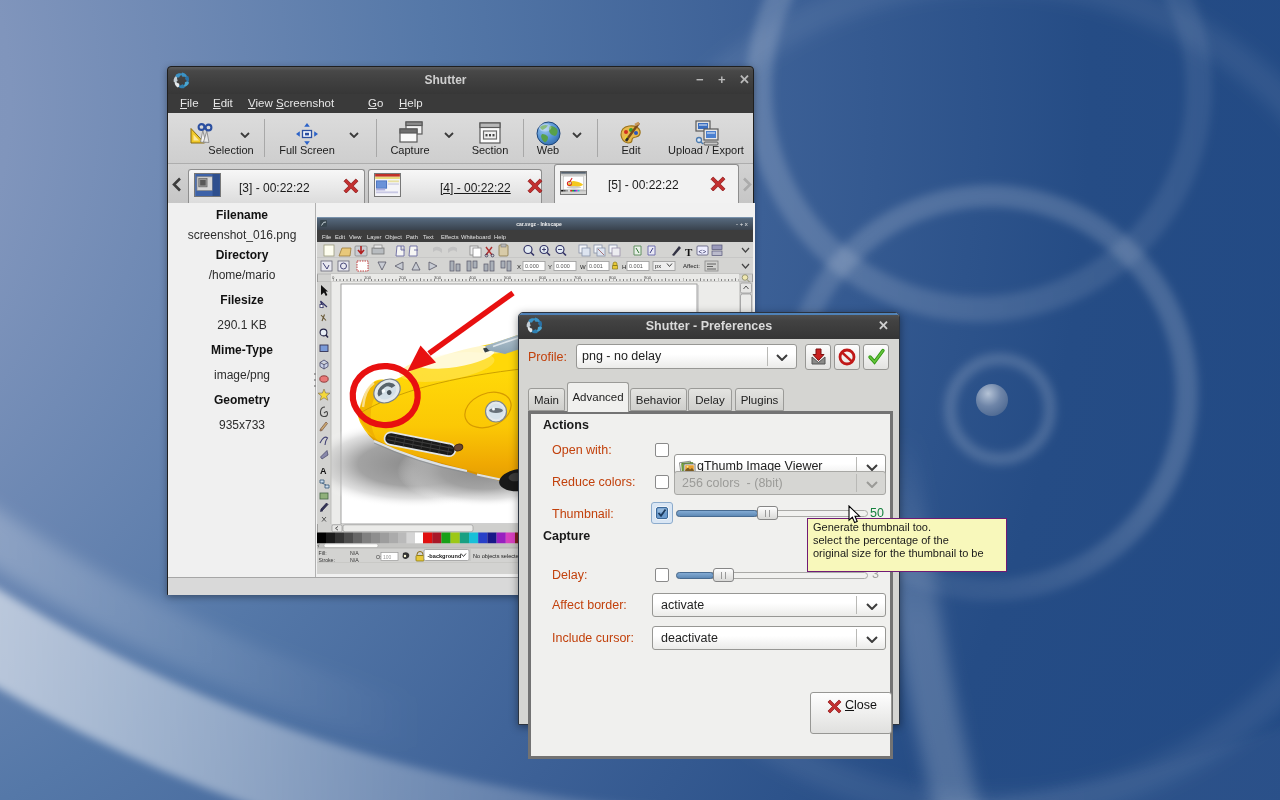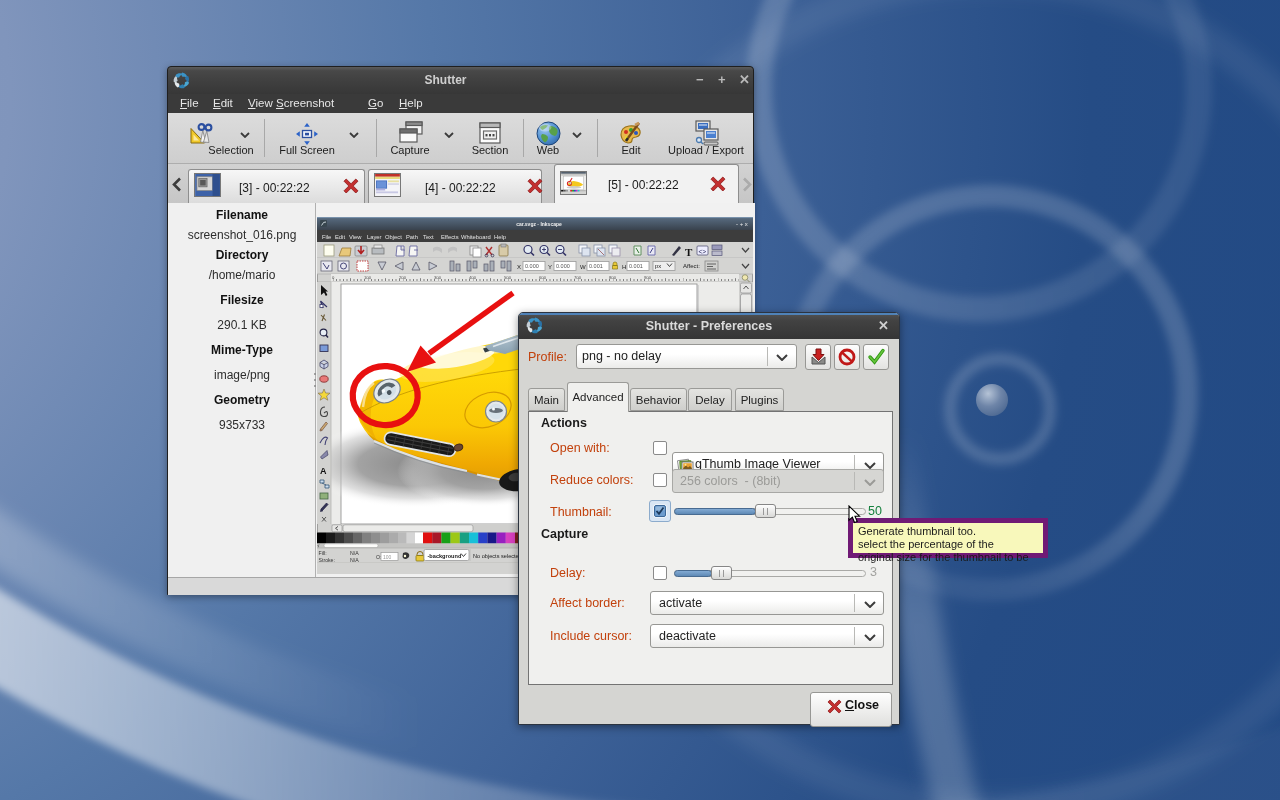--- a/index.html
+++ b/index.html
@@ -58,35 +58,35 @@
   .combo .cx { position:absolute; font-size:12.5px; color:#222; top:4px; }
   .combo .sep { position:absolute; right:28px; top:2px; bottom:2px; width:1px; background:#b9b9b6; }
   .combo.dis { background:#d6d6d3; border-color:#a8a8a5; }
   .combo.dis .cx { color:#9b9b98; }
   .pbtn { position:absolute; width:26px; height:26px; background:linear-gradient(#fdfdfd,#e3e3e1);
     border:1px solid #979794; border-radius:3px; }
   .ptab { position:absolute; top:75px; height:23px; background:linear-gradient(#e4e4e1,#cfcfcc);
     border:1px solid #9b9b98; border-radius:3px 3px 0 0; font-size:11.5px; color:#222;
     text-align:center; }
   .ptab.active { top:69px; height:30px; background:#f0f0ee; border-bottom:none; z-index:3; }
-  #pframe { position:absolute; left:9px; top:98px; width:365px; height:274px;
-    background:#f0f0ee; border:1px solid #737373; }
+  #pframe { position:absolute; left:9px; top:98px; width:365px; height:348px;
+    background:#f0f0ee; border:3px solid #737373; }
   .sechead { position:absolute; font-size:12.5px; font-weight:bold; color:#1a1a1a; }
   .cb { position:absolute; width:14px; height:14px; background:#fff; border:1px solid #8a8a8a; border-radius:2px; }
   .slider-track { position:absolute; height:7px; background:#f1f1ef; border:1px solid #a9a9a6; border-radius:4px; }
   .slider-fill { position:absolute; height:7px; background:linear-gradient(#83abd4,#5e89b5); border:1px solid #486b91; border-radius:4px; }
   .slider-handle { position:absolute; width:21px; height:14px; background:linear-gradient(#fefefe,#d9d9d7);
     border:1px solid #868686; border-radius:3px; }
   .sval { position:absolute; font-size:12.5px; color:#15803d; }
 
-  #tooltip { position:absolute; left:848px; top:518px; width:200px; height:40px;
-    background:#f8f8bb; border:5px solid #701a75; font-size:11px; color:#1a1a1a;
+  #tooltip { position:absolute; left:807px; top:518px; width:200px; height:54px;
+    background:#f8f8bb; border:1px solid #701a75; font-size:11px; color:#1a1a1a;
     line-height:13px; padding:2px 0 0 5px; }
-  #closebtn { position:absolute; left:291px; top:379px; width:82px; height:35px;
-    background:linear-gradient(#fefefe,#e0e0de); border:1px solid #979794; border-radius:3px;font-weight:bold; }
+  #closebtn { position:absolute; left:291px; top:379px; width:82px; height:42px;
+    background:linear-gradient(#fefefe,#e0e0de); border:1px solid #979794; border-radius:3px; }
   #closebtn span { position:absolute; left:34px; top:5px; font-size:12.5px; color:#111; }
 </style>
 </head>
 <body>
 <svg id="bg" width="1280" height="800" viewBox="0 0 1280 800">
   <defs>
     <radialGradient id="bgg" gradientUnits="userSpaceOnUse" cx="-350" cy="100" r="1800">
       <stop offset="0" stop-color="#8BA0C6"></stop>
       <stop offset="0.2" stop-color="#8095BC"></stop>
       <stop offset="0.435" stop-color="#5578A8"></stop>
@@ -302,21 +302,21 @@
         <rect width="27" height="24" fill="#f4f4f8"></rect>
         <rect x="0" y="0" width="27" height="3" fill="#c03028"></rect>
         <rect x="0" y="3" width="27" height="2.4" fill="#e8d878"></rect>
         <rect x="1" y="7" width="12" height="9" fill="#4a72c0"></rect>
         <rect x="2" y="8" width="10" height="7" fill="#6a92d8"></rect>
         <rect x="14" y="7" width="12" height="2" fill="#e8e0a0"></rect>
         <rect x="14" y="10" width="12" height="2" fill="#d8d8e8"></rect>
         <rect x="1" y="16" width="10" height="2" fill="#b0b0e0"></rect>
         <rect x="1" y="19" width="24" height="2" fill="#c8c8e4"></rect>
       </svg>
-      <div class="txt" style="left:56px;">[4] - 00:22:22</div>
+      <div class="txt" style="left:71px;text-decoration:underline;">[4] - 00:22:22</div>
       <svg class="abs" style="left:158px; top:8px;" width="16" height="16" viewBox="0 0 16 16">
         <path d="M3.2 1 L8 5.8 L12.8 1 L15 3.2 L10.2 8 L15 12.8 L12.8 15 L8 10.2 L3.2 15 L1 12.8 L5.8 8 L1 3.2 Z" fill="#c33030" stroke="#8e1818" stroke-width="0.8"></path>
       </svg>
     </div>
     <div class="tab active" style="left:386px; width:185px;">
       <svg class="abs thumb" style="left:5px; top:6px;" width="27" height="24" viewBox="0 0 27 24">
         <rect width="27" height="24" fill="#ececea"></rect>
         <rect x="0" y="0" width="27" height="2" fill="#55616e"></rect>
         <rect x="0" y="2" width="27" height="2" fill="#c6c6c4"></rect>
         <rect x="2.5" y="4.5" width="22" height="15" fill="#ffffff" stroke="#aaa" stroke-width="0.5"></rect>

